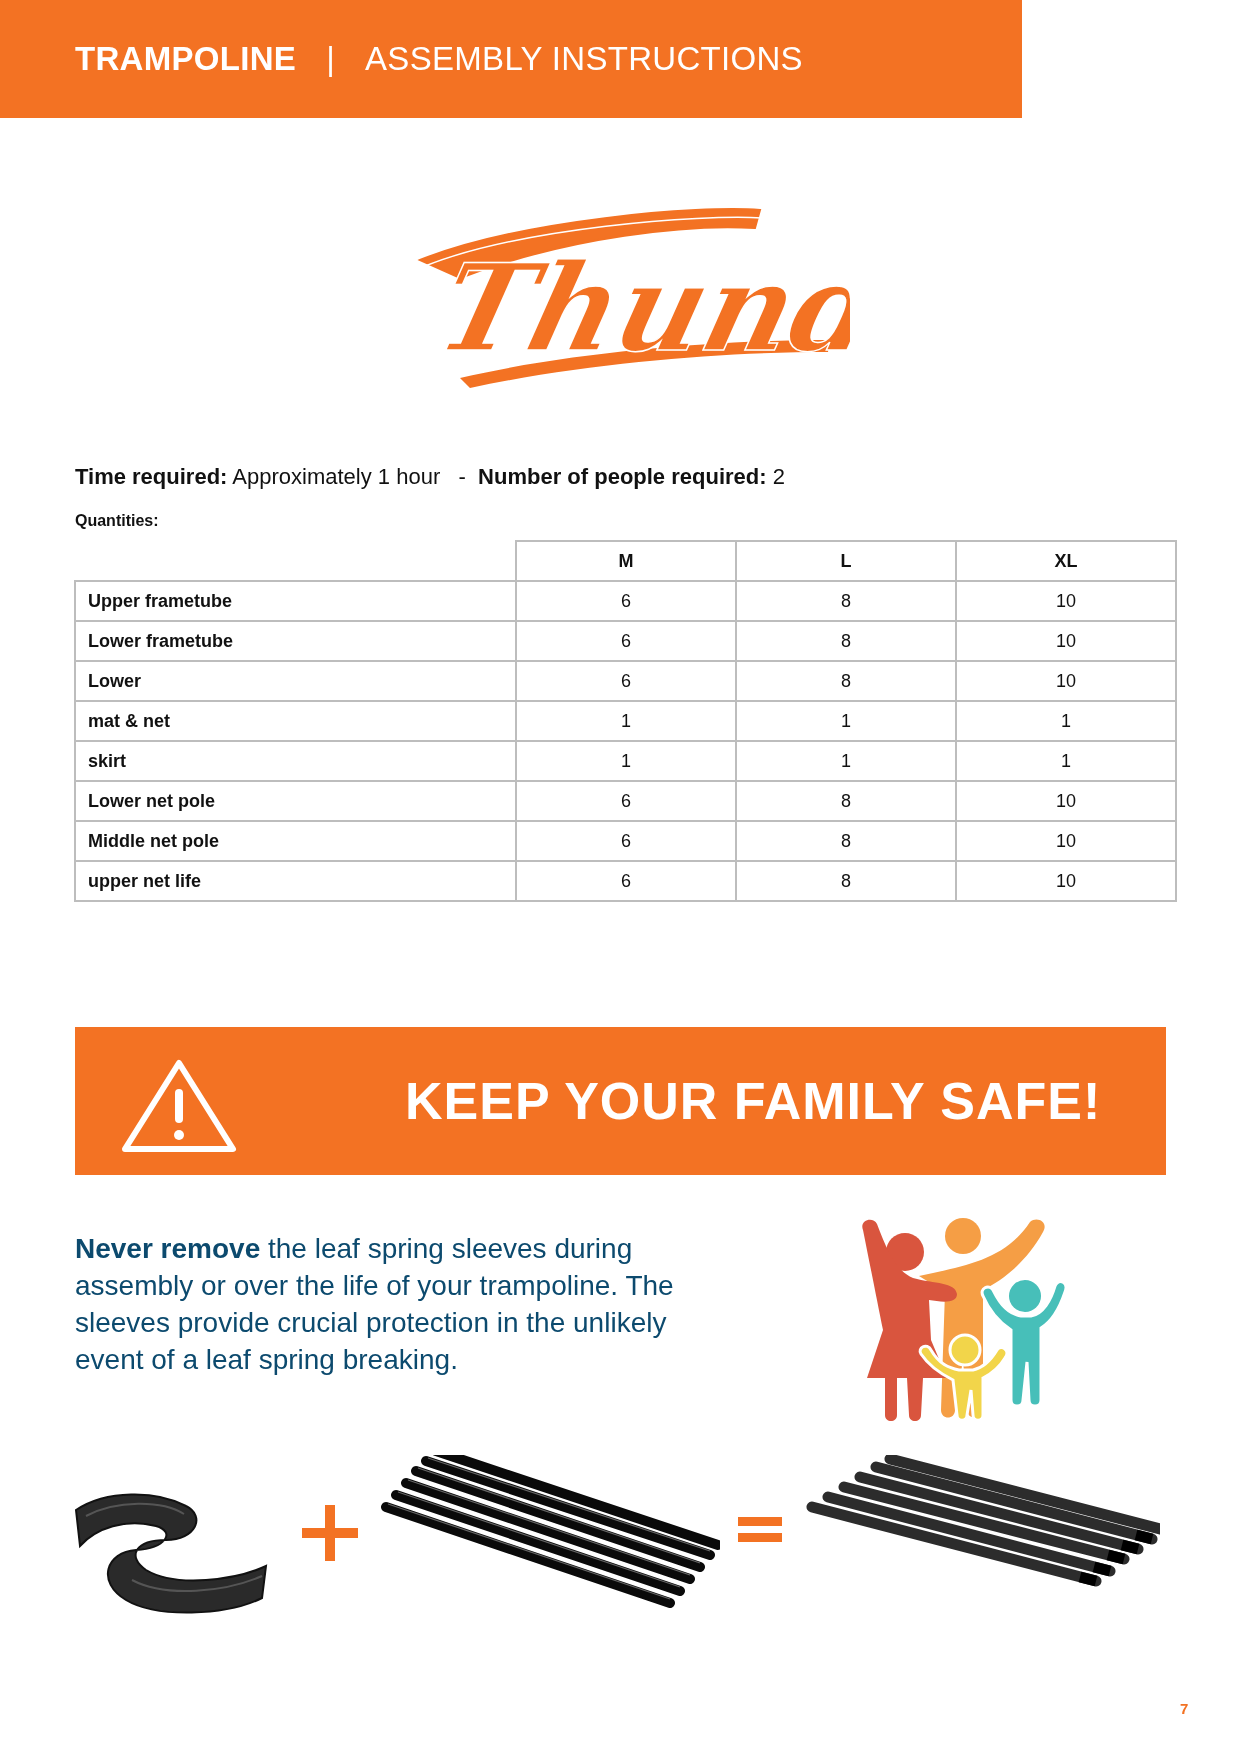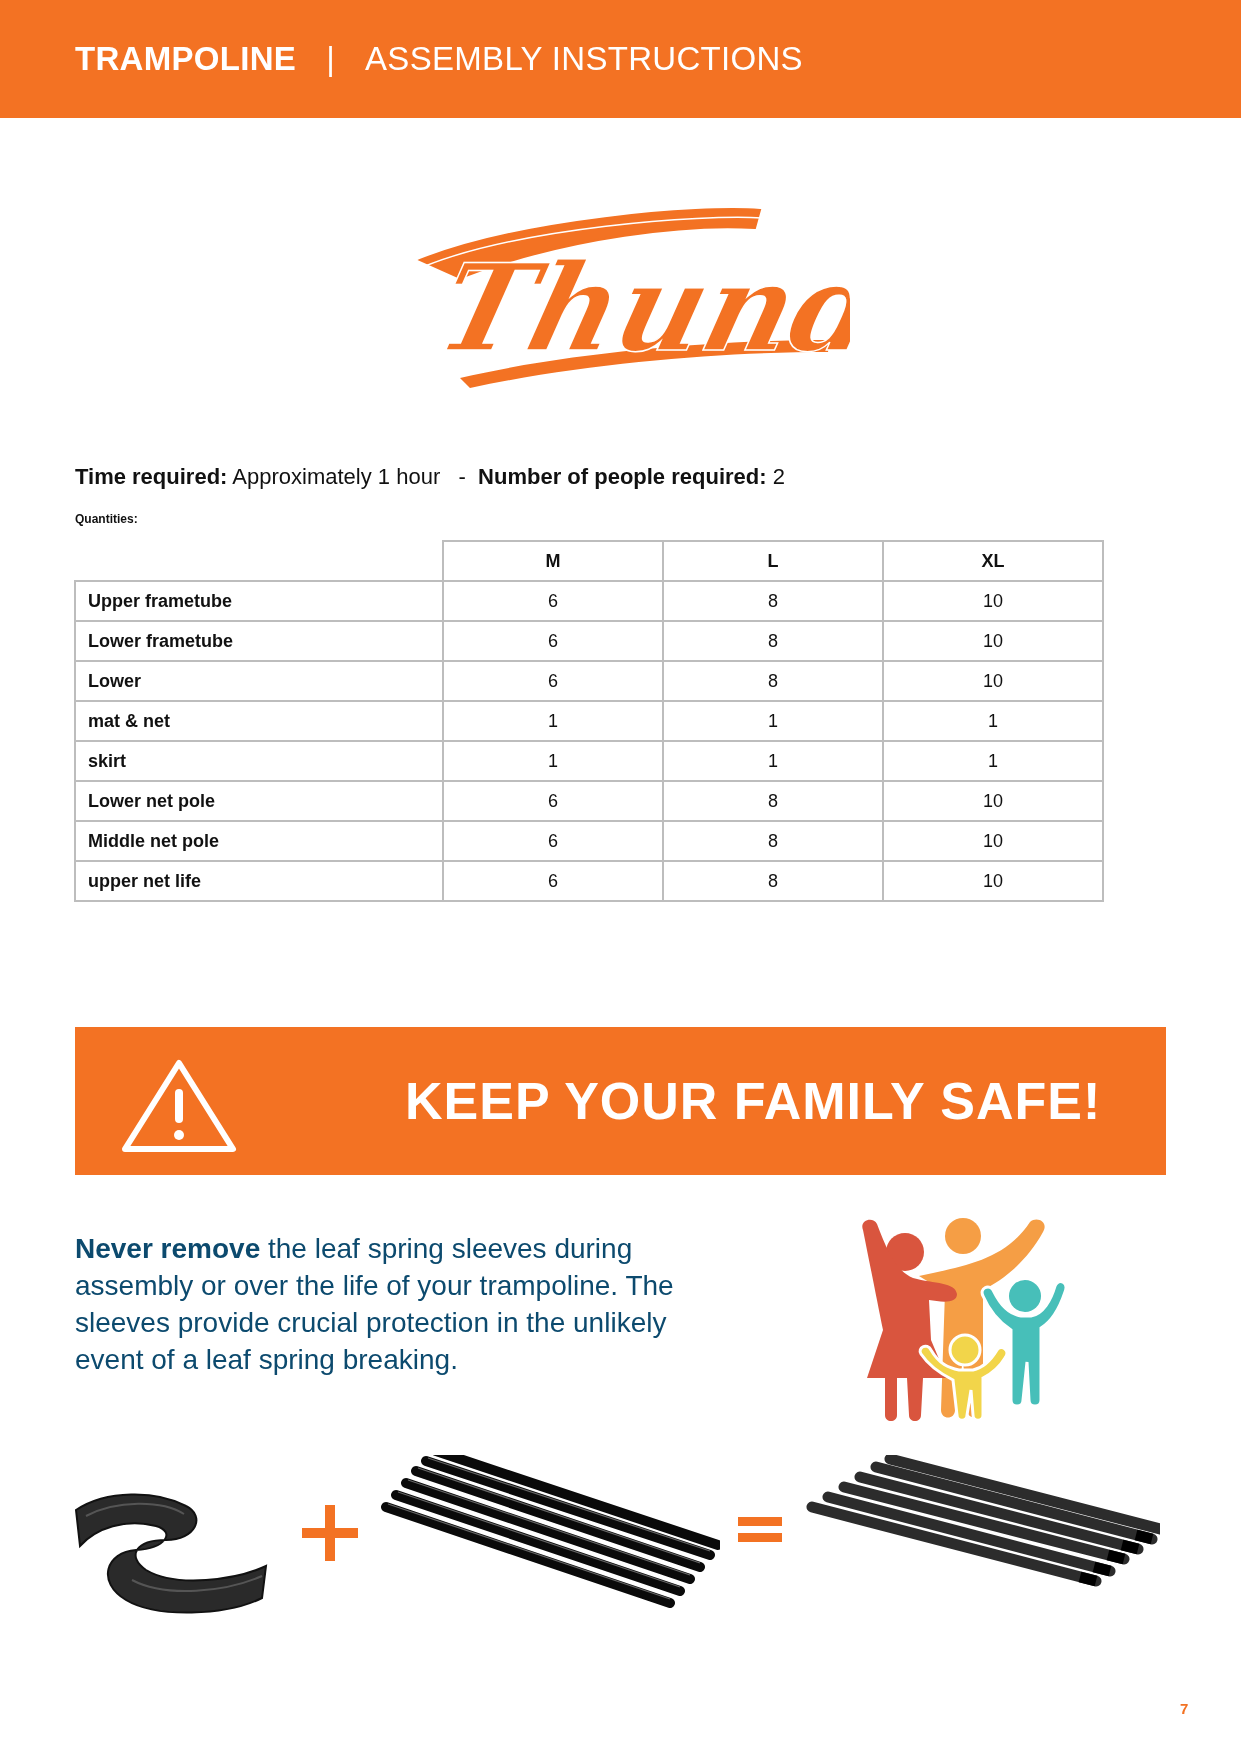--- a/index.html
+++ b/index.html
@@ -1,48 +1,48 @@
 <!DOCTYPE html>
 <html><head>
   <meta charset="utf-8">
   <style>
     * { box-sizing: border-box; margin: 0; padding: 0; }
     html, body { width: 1241px; height: 1754px; background: #ffffff; overflow: hidden; }
     body { position: relative; font-family: "Liberation Sans", "DejaVu Sans", sans-serif; color: #111; }
 
     .header-bar {
-      position: absolute; left: 0; top: 0; width: 1241px; height: 118px;
+      position: absolute; left: 0; top: 0; width: 1022px; height: 118px;
       background: #F37223; display: flex; align-items: center; padding-left: 75px;
       color: #fff; font-size: 33px; letter-spacing: 0.3px;
     }
     .header-bar .brand { font-weight: bold; }
     .header-bar .sep { margin: 0 30px 0 30px; font-weight: normal; }
     .header-bar .subtitle { font-weight: normal; }
 
     .logo {
       position: absolute; left: 400px; top: 200px; width: 450px; height: 190px;
     }
 
     .meta-line {
       position: absolute; left: 75px; top: 464px; font-size: 22px; white-space: pre;
     }
     .meta-line b { font-weight: bold; }
     .quantities-label {
-      position: absolute; left: 75px; top: 512px; font-size: 12px; font-weight: bold;
+      position: absolute; left: 75px; top: 512px; font-size: 16px; font-weight: bold;
     }
 
     .qty-table {
       position: absolute; left: 74px; top: 540px; border-collapse: collapse;
       font-size: 18px;
     }
     .qty-table td, .qty-table th {
       border: 2px solid #BDBDBD; height: 40px; padding: 0 12px;
     }
     .qty-table th { font-weight: bold; text-align: center; }
-    .qty-table td.item { width: 368px; font-weight: bold; text-align: left; }
+    .qty-table td.item { width: 441px; font-weight: bold; text-align: left; }
     .qty-table td.val { width: 220px; text-align: center; font-weight: normal; }
     .qty-table th.col { width: 220px; }
     .qty-table th.blank { border: none; border-bottom: 2px solid #BDBDBD; }
 
     .safety-banner {
       position: absolute; left: 75px; top: 1027px; width: 1091px; height: 148px;
       background: #F37223; color: #fff;
     }
     .safety-banner .warn-icon { position: absolute; left: 44px; top: 30px; width: 120px; height: 98px; }
     .safety-banner .banner-title {

